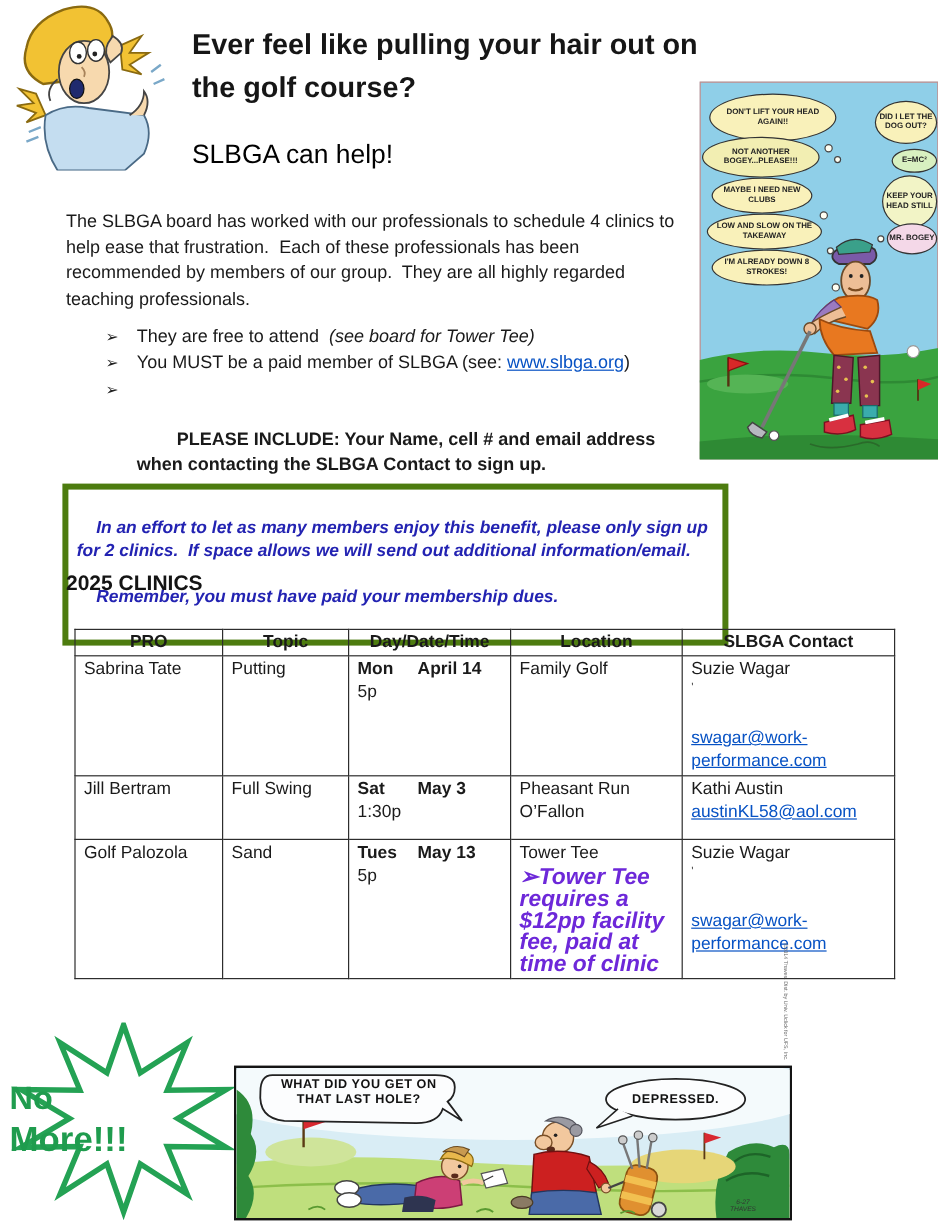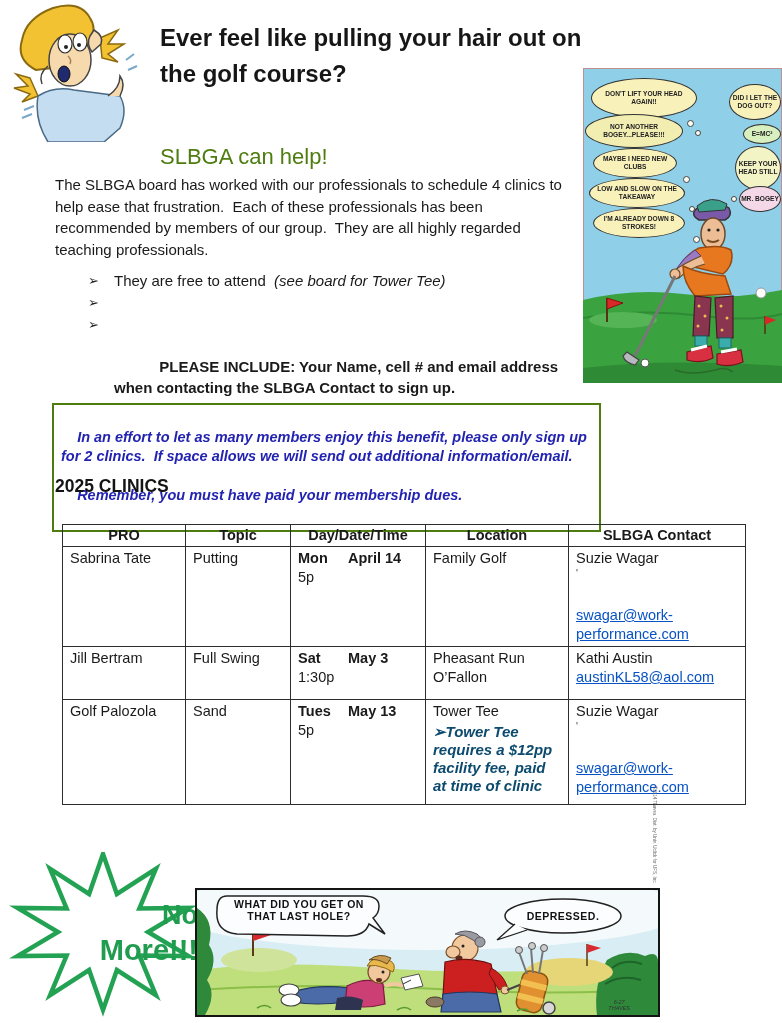--- a/index.html
+++ b/index.html
@@ -1,56 +1,56 @@
 <!DOCTYPE html>
 <html><head>
 <meta charset="utf-8">
 <style>
   html,body{margin:0;padding:0;background:#fff;}
   .page{position:relative;width:782px;height:1023px;background:#ffffff;overflow:hidden;
         font-family:"Liberation Sans",sans-serif;color:#1a1a1a;padding-left:48px;}
   .abs{position:absolute;}
   
   .title{left:160px;top:20px;width:470px;font-size:24px;font-weight:bold;line-height:36px;color:#161616;}
-  .tagline{left:160px;top:144px;font-size:22px;color:#4d7c0f;}
+  .tagline{left:160px;top:116px;font-size:22px;color:#000000;}
   
   .intro{left:55px;top:174px;width:512px;font-size:15px;line-height:21.5px;white-space:pre-wrap;}
   .bullets{left:88px;top:270px;width:486px;font-size:15px;line-height:21px;}
   .bullet{display:flex;margin:0 0 1px 0;}
   .bullet .arrow{width:26px;flex:none;font-size:13px;color:#222;}
   .bullet .btxt{white-space:pre-wrap;}
   .bullet .em{font-style:italic;}
-  .bold-block{font-weight:bold;white-space:pre-wrap;margin-left:12px;}
+  .bold-block{font-weight:bold;white-space:pre-wrap;}
   a.link{color:#0752c4;text-decoration:underline;cursor:pointer;}
   
-  .bluebox{left:52px;top:403px;width:531px;border:2px solid #4d7c0f;padding:3px 7px 5px 7px;
+  .bluebox{left:52px;top:403px;width:531px;border:5px solid #4d7c0f;padding:3px 7px 5px 7px;
            font-size:14.5px;line-height:19.5px;font-weight:bold;font-style:italic;color:#2323b2;white-space:pre-wrap;}
   
   .section-head{left:55px;top:476px;font-size:17.5px;font-weight:bold;color:#141414;}
   table.clinics{left:62px;top:524px;border-collapse:collapse;table-layout:fixed;width:683px;
                 font-size:14.5px;line-height:19px;}
   table.clinics td,table.clinics th{border:1.5px solid #2d2d2d;padding:2px 7px;vertical-align:top;text-align:left;overflow:hidden;}
   table.clinics th{text-align:center;font-weight:bold;padding:1px 4px;}
   .c-pro{width:123px}.c-topic{width:105px}.c-day{width:135px}.c-loc{width:143px}.c-con{width:177px}
   .topic{font-weight:normal;}
   .daydate{font-weight:bold;}
   .daydate .d{display:inline-block;min-width:50px;}
-  .rednote{color:#0c4a6e;font-weight:bold;font-style:italic;font-size:15px;line-height:18px;margin-top:2px;white-space:pre-wrap;}
+  .rednote{color:#6d28d9;font-weight:bold;font-style:italic;font-size:19px;line-height:18px;margin-top:2px;white-space:pre-wrap;}
   .cmark{font-size:10px;line-height:12px;color:#444;min-height:12px;}
   .cgap a.link{display:inline-block;margin-top:26px;}
   
   .cartoon{left:583px;top:68px;width:199px;height:315px;}
   .tb{position:absolute;border:1.3px solid #333;border-radius:50%;display:flex;align-items:center;
       justify-content:center;text-align:center;font-size:6.6px;font-weight:bold;line-height:1.15;
       color:#222;padding:1px;box-sizing:border-box;}
   .dot{position:absolute;background:#fffef2;border:1px solid #444;border-radius:50%;}
   
   .burst{left:8px;top:852px;width:190px;height:165px;}
   .burst-text{position:absolute;left:0;top:0;width:190px;height:165px;display:flex;flex-direction:column;
-              align-items:flex-end;justify-content:center;color:#1f9c4e;font-weight:bold;}
+              align-items:flex-start;justify-content:center;color:#1f9c4e;font-weight:bold;}
   .burst-l1{font-size:27px;line-height:30px;}
   .burst-l2{font-size:29px;line-height:40px;}
   
   .comic{left:195px;top:888px;width:461px;height:125px;border:2px solid #141414;background:#e5e5e5;}
   .sb{position:absolute;font-weight:bold;color:#111;text-align:center;
       font-size:10.5px;line-height:12px;letter-spacing:.5px;}
   .credit{position:absolute;right:1px;top:6px;transform:rotate(90deg);transform-origin:top right;
           font-size:4.5px;color:#666;white-space:nowrap;width:110px;}
   .sig{position:absolute;right:28px;bottom:4px;font-size:5.5px;font-style:italic;color:#333;text-align:center;line-height:6px;}
 </style>
@@ -150,20 +150,21 @@
 
   <div class="abs intro">The SLBGA board has worked with our professionals to schedule 4 clinics to help ease that frustration.  Each of these professionals has been recommended by members of our group.  They are all highly regarded teaching professionals.</div>
 
   <div class="abs bullets">
     <div class="bullet">
       <span class="arrow">➢</span>
       <span class="btxt"><span>They are free to attend </span><span class="em"> (see board for Tower Tee)</span></span>
     </div>
     <div class="bullet">
       <span class="arrow">➢</span>
+      <span class="btxt"><span>You MUST be a paid member of SLBGA (see: </span><a class="link">www.slbga.org</a><span>)</span></span>
     </div>
     <div class="bullet">
       <span class="arrow">➢</span>
       <span class="btxt"><br>
         <span class="bold-block">PLEASE INCLUDE: Your Name, cell # and email address when contacting the SLBGA Contact to sign up.</span></span>
     </div>
   </div>
 
   <div class="abs bluebox">
     <span>In an effort to let as many members enjoy this benefit, please only sign up for 2 clinics.  If space allows we will send out additional information/email.</span><br>

